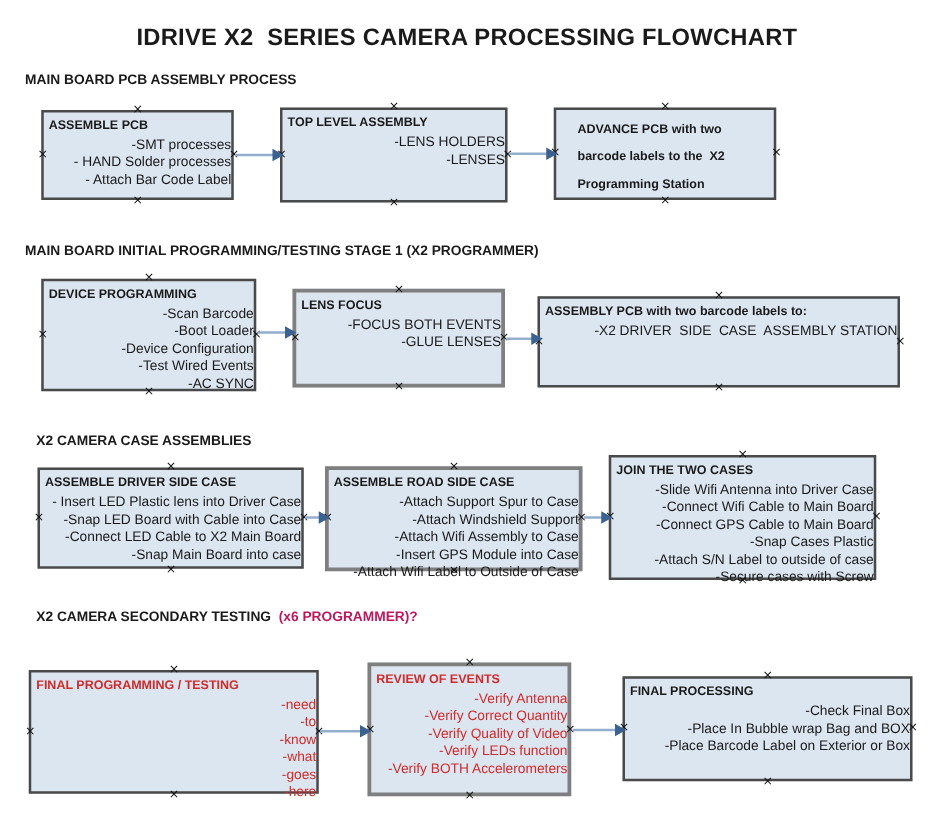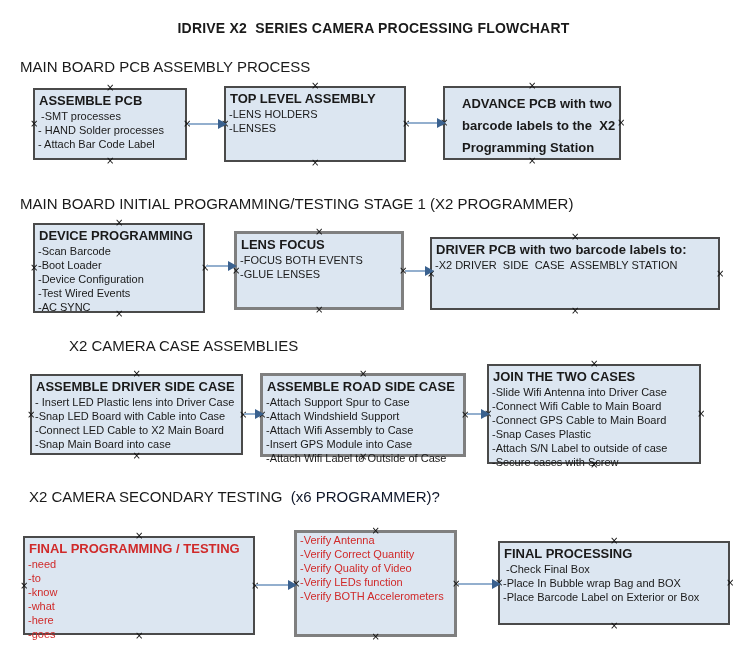--- a/index.html
+++ b/index.html
@@ -3,37 +3,37 @@
 <meta charset="utf-8">
 <title>Flowchart</title>
 <style>
   html,body{margin:0;padding:0;}
   body{
     width:747px;height:662px;position:relative;background:#ffffff;
     font-family:"Liberation Sans",sans-serif;color:#1a1a1a;overflow:hidden;
   }
   .title{
     position:absolute;top:20px;left:0;width:747px;text-align:center;
-    font-size:14px;font-weight:bold;margin:0;white-space:pre;letter-spacing:.2px;
+    font-size:19px;font-weight:bold;margin:0;white-space:pre;letter-spacing:.2px;
   }
   .sec-h{
-    position:absolute;margin:0;font-size:15px;font-weight:normal;white-space:pre;
-  }
-  .sec-h .red-part{color:#0f172a;}
+    position:absolute;margin:0;font-size:11px;font-weight:bold;white-space:pre;
+  }
+  .sec-h .red-part{color:#be185d;}
   .box{
     position:absolute;background:#dce6f1;border:2px solid #4a4a4a;box-sizing:border-box;
   }
   .box.thick{border:3px solid #7f7f7f;}
   .bt{
-    font-weight:bold;font-size:13px;line-height:17px;
+    font-weight:bold;font-size:10px;line-height:17px;
     padding:2px 2px 0 4px;white-space:pre-wrap;
   }
   .bt.tall{line-height:22px;padding-top:5px;padding-left:17px;}
   ul.bi{list-style:none;margin:0;padding:0 0 0 3px;font-size:11px;line-height:14px;}
-  ul.bi li{white-space:pre;}
+  ul.bi li{white-space:pre;text-align:right;}
   .box.red .bt,.box.red ul.bi li{color:#d02a2a;}
   
   .h{
     position:absolute;font-size:10px;line-height:7px;width:7px;height:7px;
     text-align:center;color:#111;font-family:"DejaVu Sans",sans-serif;pointer-events:none;
   }
   .h.t{top:-6px;left:calc(50% - 4px);}
   .h.b{bottom:-6px;left:calc(50% - 4px);}
   .h.l{left:-5px;top:calc(50% - 4px);}
   .h.r{right:-5px;top:calc(50% - 4px);}
@@ -44,21 +44,21 @@
     border-left:9px solid #3a618f;border-top:5px solid transparent;border-bottom:5px solid transparent;
   }
 </style>
 </head>
 <body>
 
 <h1 class="title">IDRIVE X2  SERIES CAMERA PROCESSING FLOWCHART</h1>
 
 <h2 class="sec-h" style="left:20px;top:58px;">MAIN BOARD PCB ASSEMBLY PROCESS</h2>
 <h2 class="sec-h" style="left:20px;top:195px;">MAIN BOARD INITIAL PROGRAMMING/TESTING STAGE 1 (X2 PROGRAMMER)</h2>
-<h2 class="sec-h" style="left:29px;top:337px;margin-left:40px;">X2 CAMERA CASE ASSEMBLIES</h2>
+<h2 class="sec-h" style="left:29px;top:347px;">X2 CAMERA CASE ASSEMBLIES</h2>
 <h2 class="sec-h" style="left:29px;top:488px;"><span>X2 CAMERA SECONDARY TESTING </span><span class="red-part"> (x6 PROGRAMMER)?</span></h2>
 
 <div class="box" style="left:33px;top:88px;width:154px;height:72px;">
   <div class="bt">ASSEMBLE PCB</div>
   <ul class="bi">
       <li> -SMT processes</li>
       <li>- HAND Solder processes</li>
       <li>- Attach Bar Code Label</li>
     </ul>
 <span class="h t">×</span>
@@ -106,21 +106,21 @@
   <ul class="bi">
       <li>-FOCUS BOTH EVENTS</li>
       <li>-GLUE LENSES</li>
     </ul>
 <span class="h t">×</span>
     <span class="h b">×</span>
     <span class="h l">×</span>
     <span class="h r">×</span>
   </div>
 <div class="box" style="left:430px;top:237px;width:290px;height:73px;">
-  <div class="bt">DRIVER PCB with two barcode labels to:</div>
+  <div class="bt">ASSEMBLY PCB with two barcode labels to:</div>
   <ul class="bi">
       <li>-X2 DRIVER  SIDE  CASE  ASSEMBLY STATION</li>
     </ul>
 <span class="h t">×</span>
     <span class="h b">×</span>
     <span class="h l">×</span>
     <span class="h r">×</span>
   </div>
 <div class="arrow" style="left:206px;top:265px;width:29px;"></div>
 <div class="arrow" style="left:405px;top:270px;width:27px;"></div>
@@ -170,29 +170,30 @@
 <div class="arrow" style="left:244px;top:413px;width:18px;"></div>
 <div class="arrow" style="left:467px;top:413px;width:21px;"></div>
 
 <div class="box red" style="left:23px;top:536px;width:232px;height:99px;">
   <div class="bt">FINAL PROGRAMMING / TESTING</div>
   <ul class="bi">
       <li>-need</li>
       <li>-to</li>
       <li>-know</li>
       <li>-what</li>
+      <li>-goes</li>
       <li>-here</li>
-      <li>-goes</li>
     </ul>
 <span class="h t">×</span>
     <span class="h b">×</span>
     <span class="h l">×</span>
     <span class="h r">×</span>
   </div>
 <div class="box red thick" style="left:294px;top:530px;width:163px;height:107px;">
+  <div class="bt">REVIEW OF EVENTS</div>
   <ul class="bi">
       <li>-Verify Antenna</li>
       <li>-Verify Correct Quantity</li>
       <li>-Verify Quality of Video</li>
       <li>-Verify LEDs function</li>
       <li>-Verify BOTH Accelerometers</li>
     </ul>
 <span class="h t">×</span>
     <span class="h b">×</span>
     <span class="h l">×</span>

